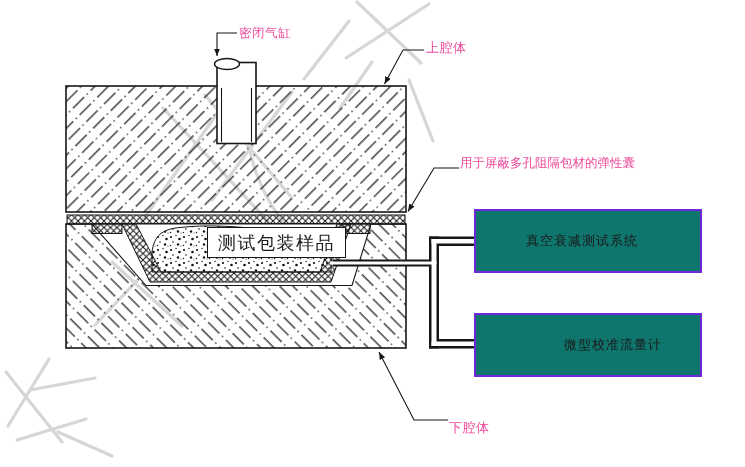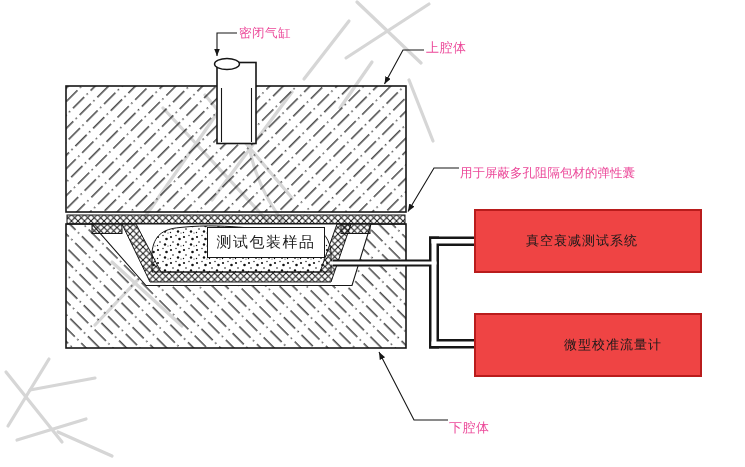--- a/index.html
+++ b/index.html
@@ -7,28 +7,28 @@
     position:relative;width:745px;height:467px;background:#ffffff;overflow:hidden;
     font-family:"Liberation Serif","DejaVu Serif",serif;color:#1a1a1a;
   }
   #stage *{box-sizing:border-box;}
   svg.diagram{position:absolute;left:0;top:0;}
   .callout{
     position:absolute;font-size:13px;line-height:15px;white-space:nowrap;
     color:#ec4899;letter-spacing:0.5px;
   }
   .sysbox{
-    position:absolute;width:228px;height:64px;border:2px solid #b91c1c;background:#ef4444;
+    position:absolute;width:228px;height:64px;border:2px solid #6d28d9;background:#0f766e;
     display:flex;align-items:center;padding-left:50px;font-size:13px;letter-spacing:1px;
   }
   .samplebox{
-    position:absolute;left:207px;top:227px;width:118px;height:31px;
+    position:absolute;left:207px;top:227px;width:139px;height:31px;
     border:1.5px solid #161616;background:#ffffff;
     display:flex;align-items:center;justify-content:center;
-    font-size:15px;letter-spacing:1.5px;
+    font-size:18px;letter-spacing:1.5px;
   }
 </style>
 </head>
 <body>
 
 <div id="stage">
 
   <svg class="diagram" width="745" height="467" viewBox="0 0 745 467">
     <defs>
       <pattern id="hatchUp" width="25" height="9.5" patternUnits="userSpaceOnUse" patternTransform="rotate(-45)">
@@ -122,16 +122,16 @@
 
   <div class="sysbox" style="left:474px;top:209px;">
     <span>真空衰减测试系统</span>
   </div>
   <div class="sysbox" style="left:474px;top:313px;justify-content:center;">
     <span>微型校准流量计</span>
   </div>
 
   <div class="callout" style="left:239px;top:26px;font-size:12.5px;">密闭气缸</div>
   <div class="callout" style="left:426px;top:40px;">上腔体</div>
-  <div class="callout" style="left:460px;top:166px;font-size:12.5px;letter-spacing:0px;">用于屏蔽多孔阻隔包材的弹性囊</div>
+  <div class="callout" style="left:460px;top:156px;font-size:12.5px;letter-spacing:0px;">用于屏蔽多孔阻隔包材的弹性囊</div>
   <div class="callout" style="left:449px;top:420px;">下腔体</div>
 
 </div>
 
 </body></html>

